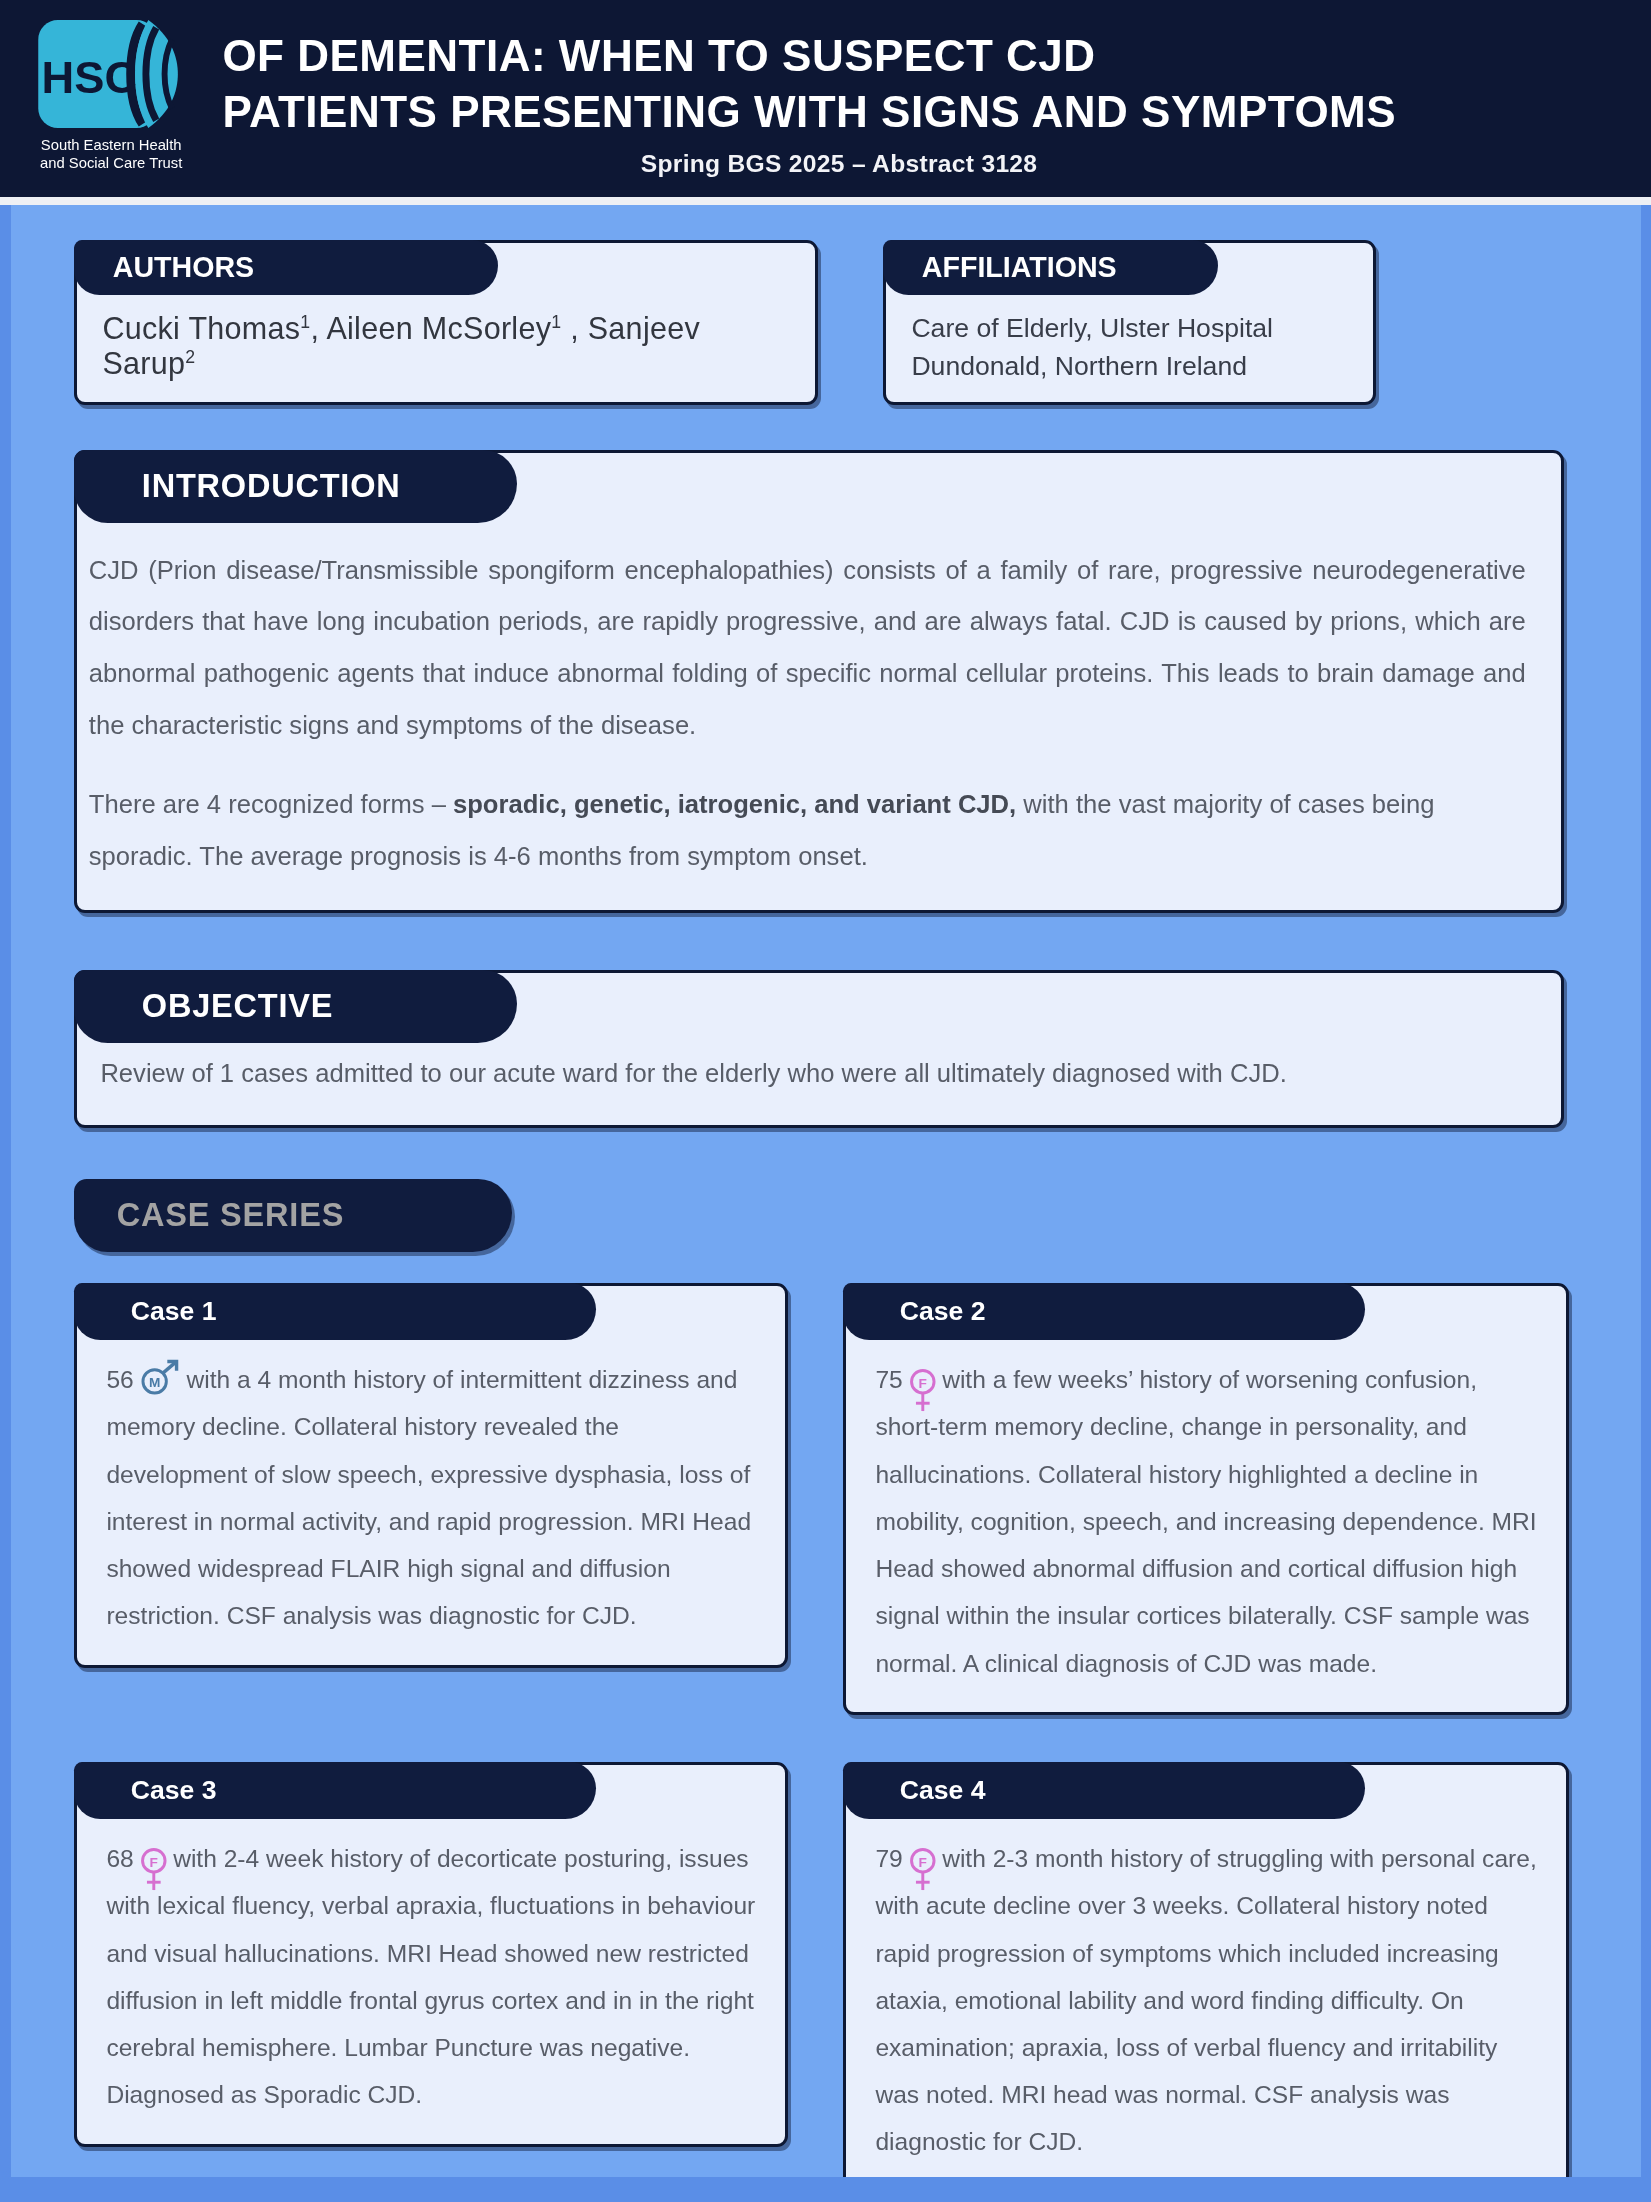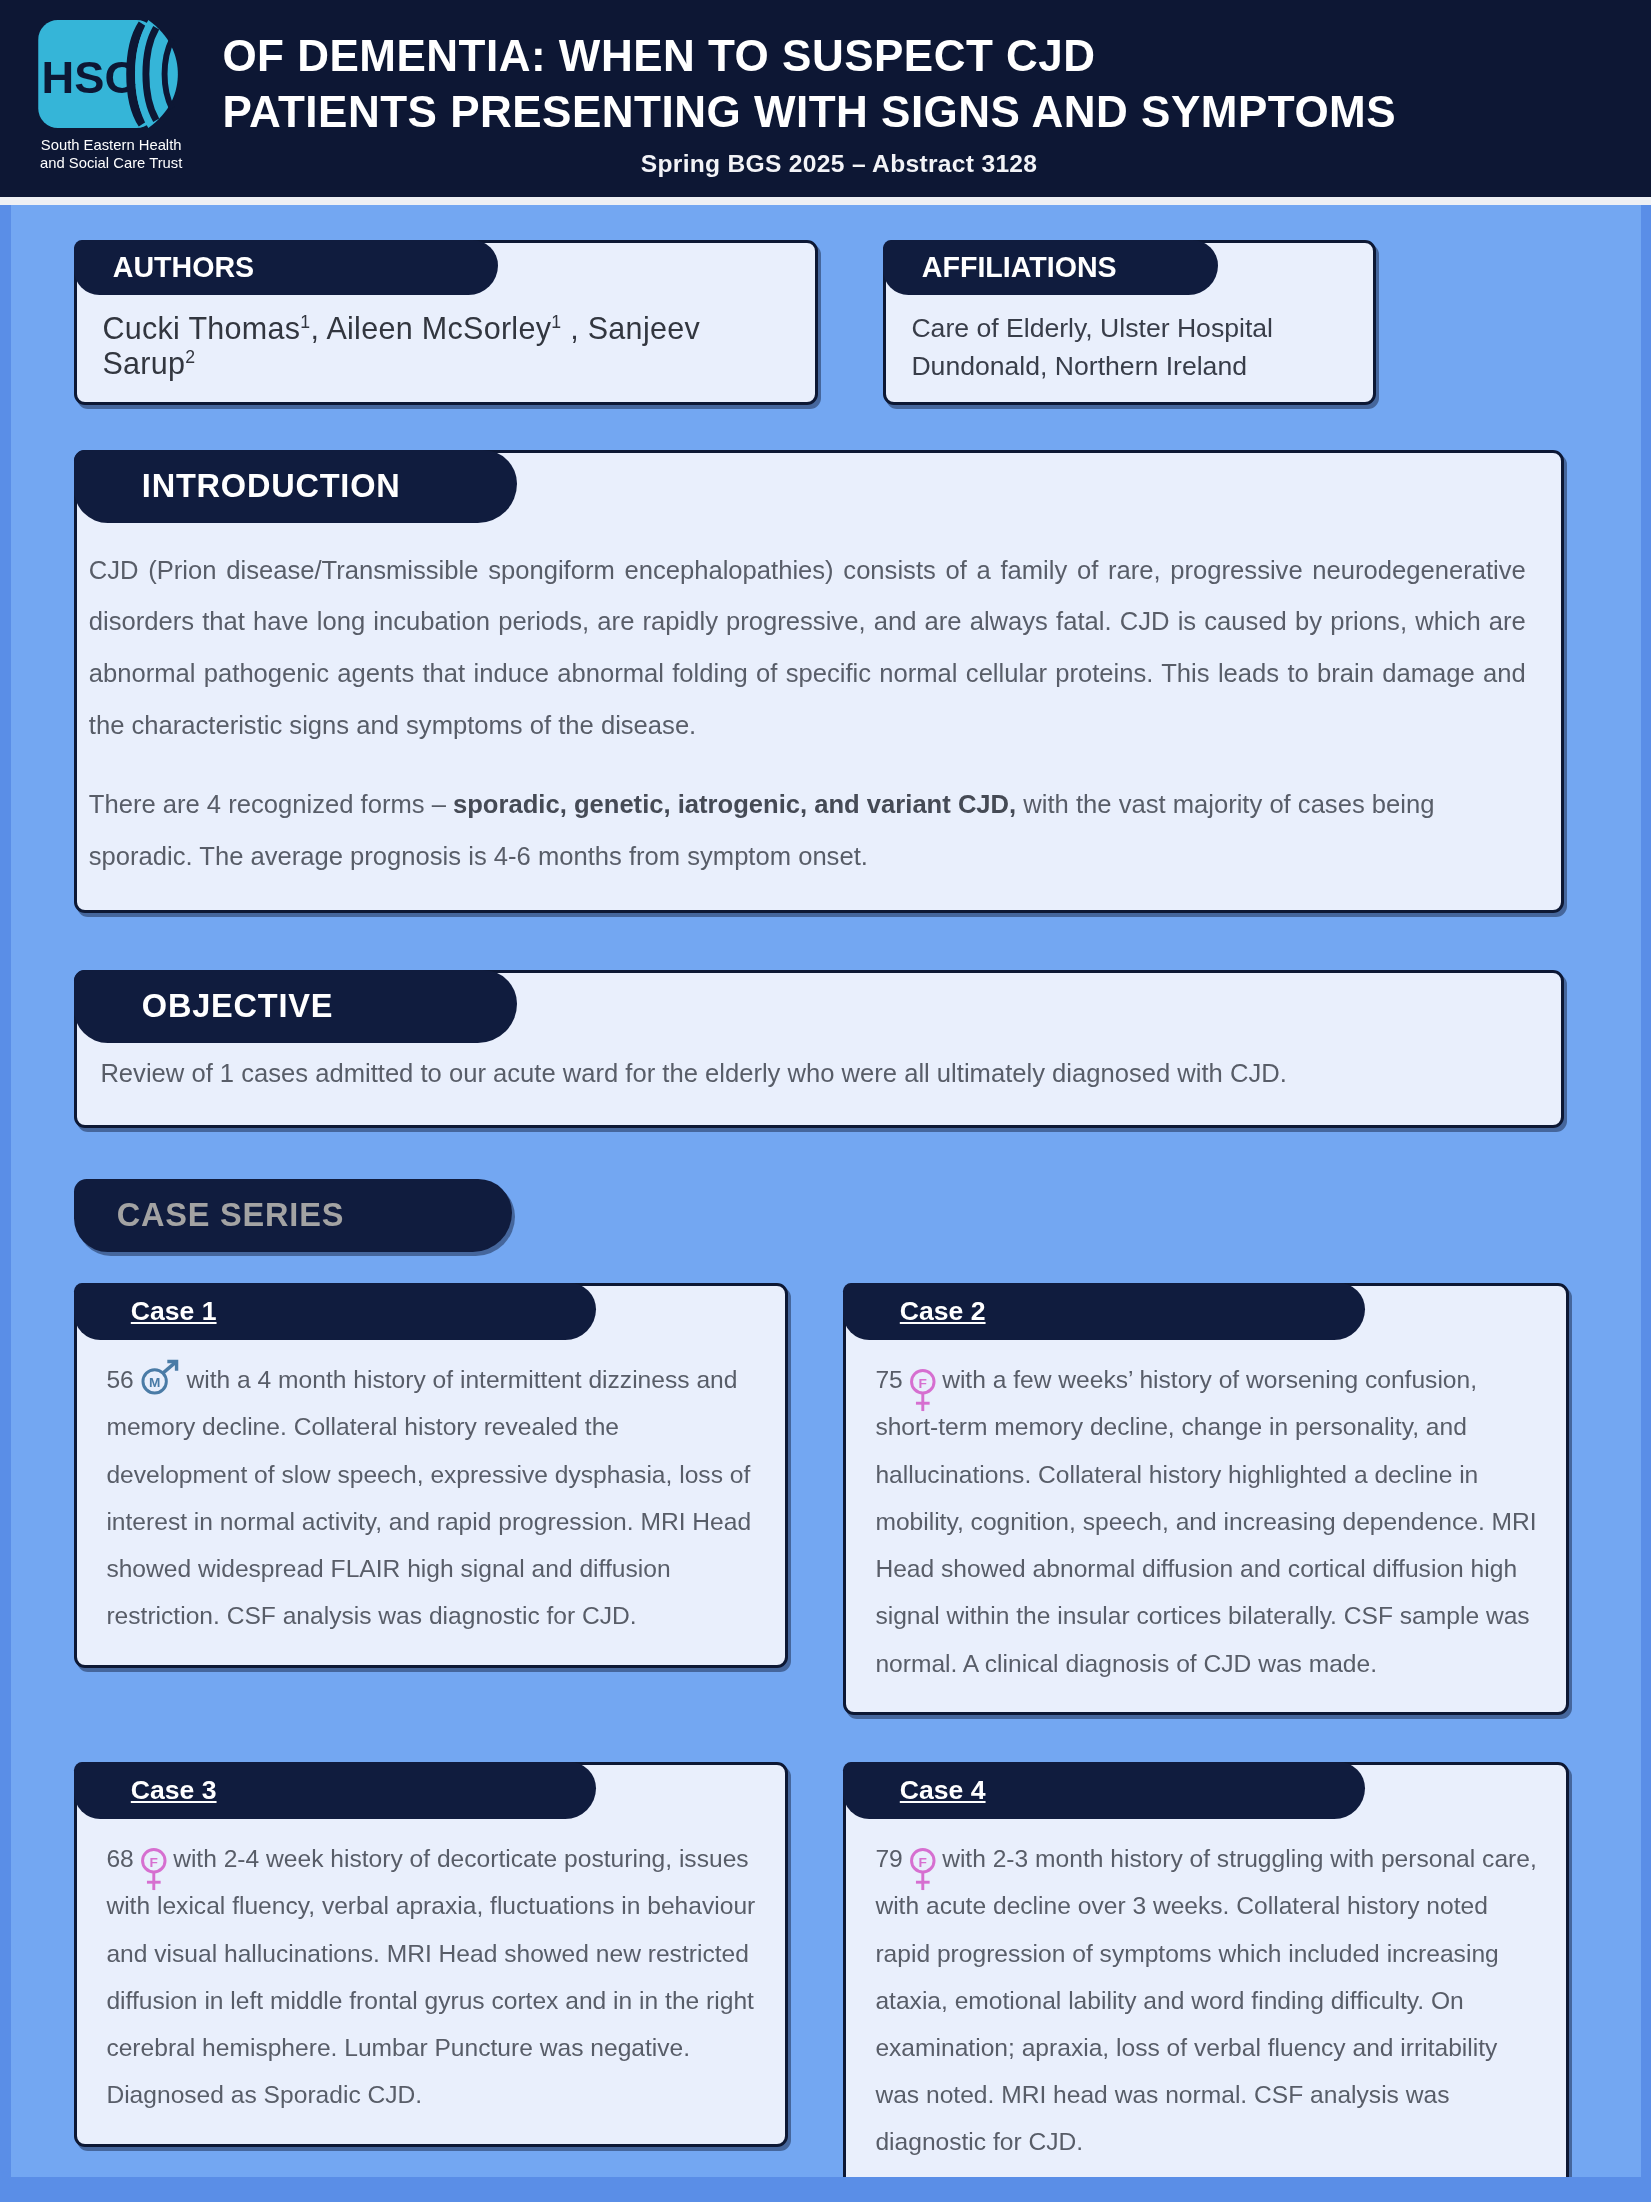--- a/index.html
+++ b/index.html
@@ -38,21 +38,21 @@
     position:relative;
   }
   .tab{
     background:#101c3e; color:#ffffff; font-weight:bold;
     display:flex; align-items:center;
     margin:-3px 0 0 -3px;
     border-radius:11.8px 37px 43px 37px;
   }
   .tab-section{ height:73px; font-size:32.5px; letter-spacing:0.8px; padding-left:68px; width:443px; }
   .tab-small{ height:55px; font-size:28.6px; padding-left:39px; width:424px; }
-  .tab-case{ height:57px; font-size:26.6px; padding-left:57px; width:522px; border-radius:9.9px 31.5px 37px 31.5px;text-decoration:underline; }
+  .tab-case{ height:57px; font-size:26.6px; padding-left:57px; width:522px; border-radius:9.9px 31.5px 37px 31.5px; }
   .standalone-tab{
     background:#101c3e; color:#a3a3a3; font-weight:bold; font-size:32.5px; letter-spacing:0.8px;
     height:73px; width:438px; display:flex; align-items:center; padding-left:43px;
     border-radius:13.8px 37px 43px 37px; box-shadow:3px 3.9px 0 rgba(13,24,52,.45);
   }
 
   .grey-text{ color:#585d68; }
 
   
   .row-top{ display:flex; gap:65px; }

